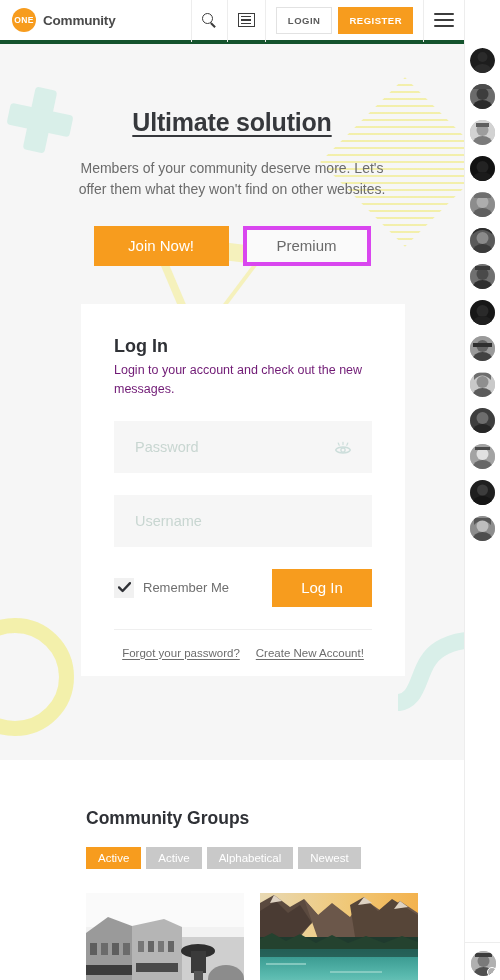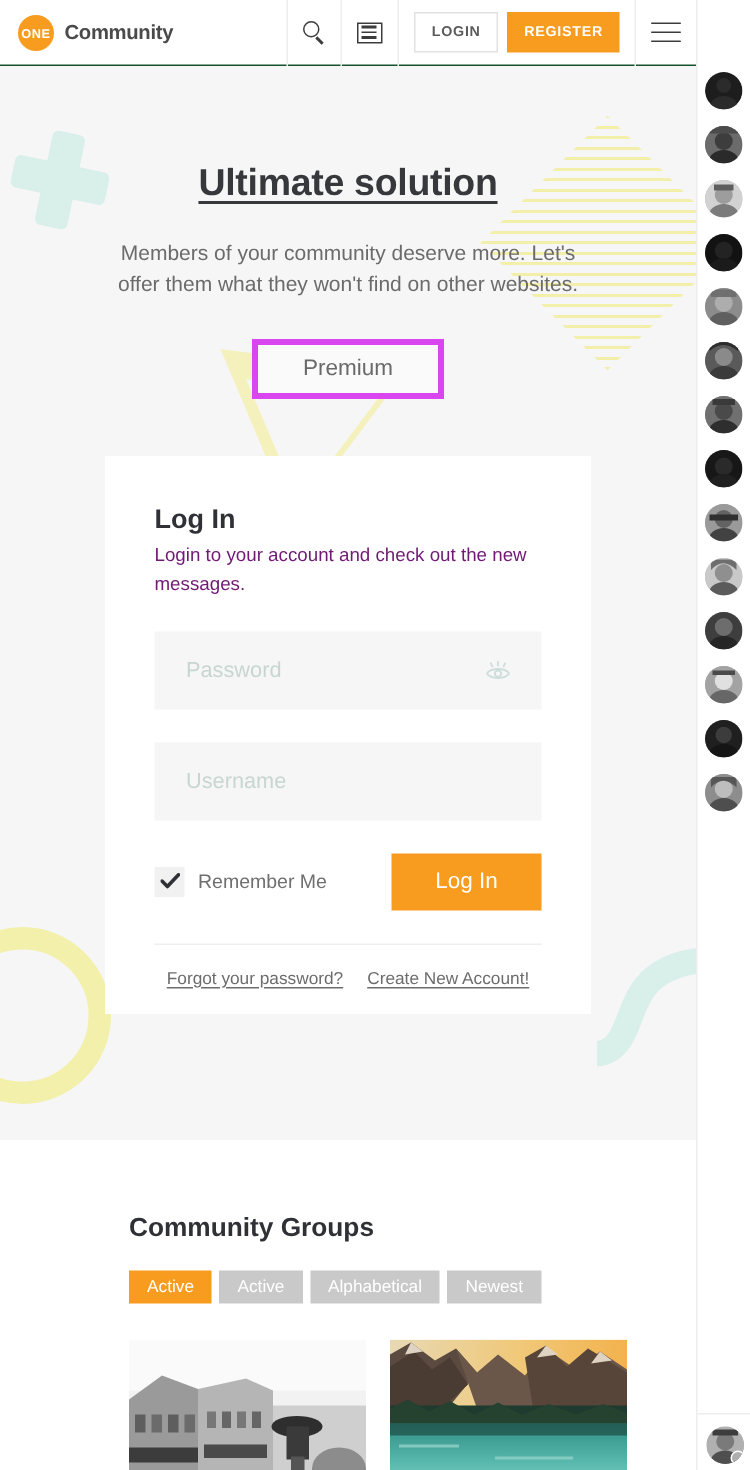--- a/index.html
+++ b/index.html
@@ -9,21 +9,21 @@
     background: #ffffff;
     overflow: hidden;
   }
   .page { position: relative; width: 500px; height: 980px; overflow: hidden; background:#fff; }
 
   
   .header {
     position: absolute; top:0; left:0;
     width: 464px; height: 44px;
     background:#ffffff;
-    border-bottom:1px solid #14532d;
+    border-bottom:4px solid #14532d;
     display:flex; align-items:center;
     z-index: 40;
   }
   .logo-wrap { display:flex; align-items:center; padding-left:12px; gap:7px; }
   .logo-badge {
     width:24px; height:24px; border-radius:50%;
     background:#f79c1e;
     display:flex; align-items:center; justify-content:center;
     color:#fff; font-size:8.5px; font-weight:bold; letter-spacing:.4px;
   }
@@ -146,21 +146,21 @@
     width:135px; height:40px; background:#f79c1e; color:#fff;
     border:none; font-size:15px; font-family:inherit; cursor:pointer;
   }
   .btn-premium {
     width:128px; height:40px; background:#fafafa; color:#6a6a6a;
     border:4px solid #d946ef; font-size:15px; font-family:Liberation Sans, sans-serif; cursor:pointer;
   }
 
   
   .login-card {
-    position:absolute; left:70px; top:304px; width:324px;
+    position:absolute; left:81px; top:304px; width:324px;
     background:#ffffff; padding:32px 33px 0 33px;
     z-index:5;
   }
   .login-title { font-size:18px; font-weight:bold; color:#2f3136; }
   .login-desc { margin-top:4px; font-size:12.5px; line-height:1.5; color:#701a75; }
   .field {
     margin-top:22px; height:52px; background:#f6f6f6;
     display:flex; align-items:center; padding:0 21px;
     position:relative;
   }
@@ -293,20 +293,21 @@
         <path d="M-4 84 C 26 84, 16 46, 42 30 C 60 19, 78 21, 95 21" stroke="#d9efe9" stroke-width="17" stroke-linecap="round" fill="none"></path>
       </svg>
     </div>
 
     <div class="hero-inner">
       <div class="hero-title">
         <span>Ultimate solution</span><br>
       </div>
       <div class="hero-sub">Members of your community deserve more. Let's offer them what they won't find on other websites.</div>
       <div class="hero-btns">
+        <button class="btn-join">Join Now!</button>
         <button class="btn-premium">Premium</button>
       </div>
     </div>
   </div>
 
   <div class="login-card">
     <div class="login-title">Log In</div>
     <div class="login-desc">Login to your account and check out the new messages.</div>
 
     <div class="field">

